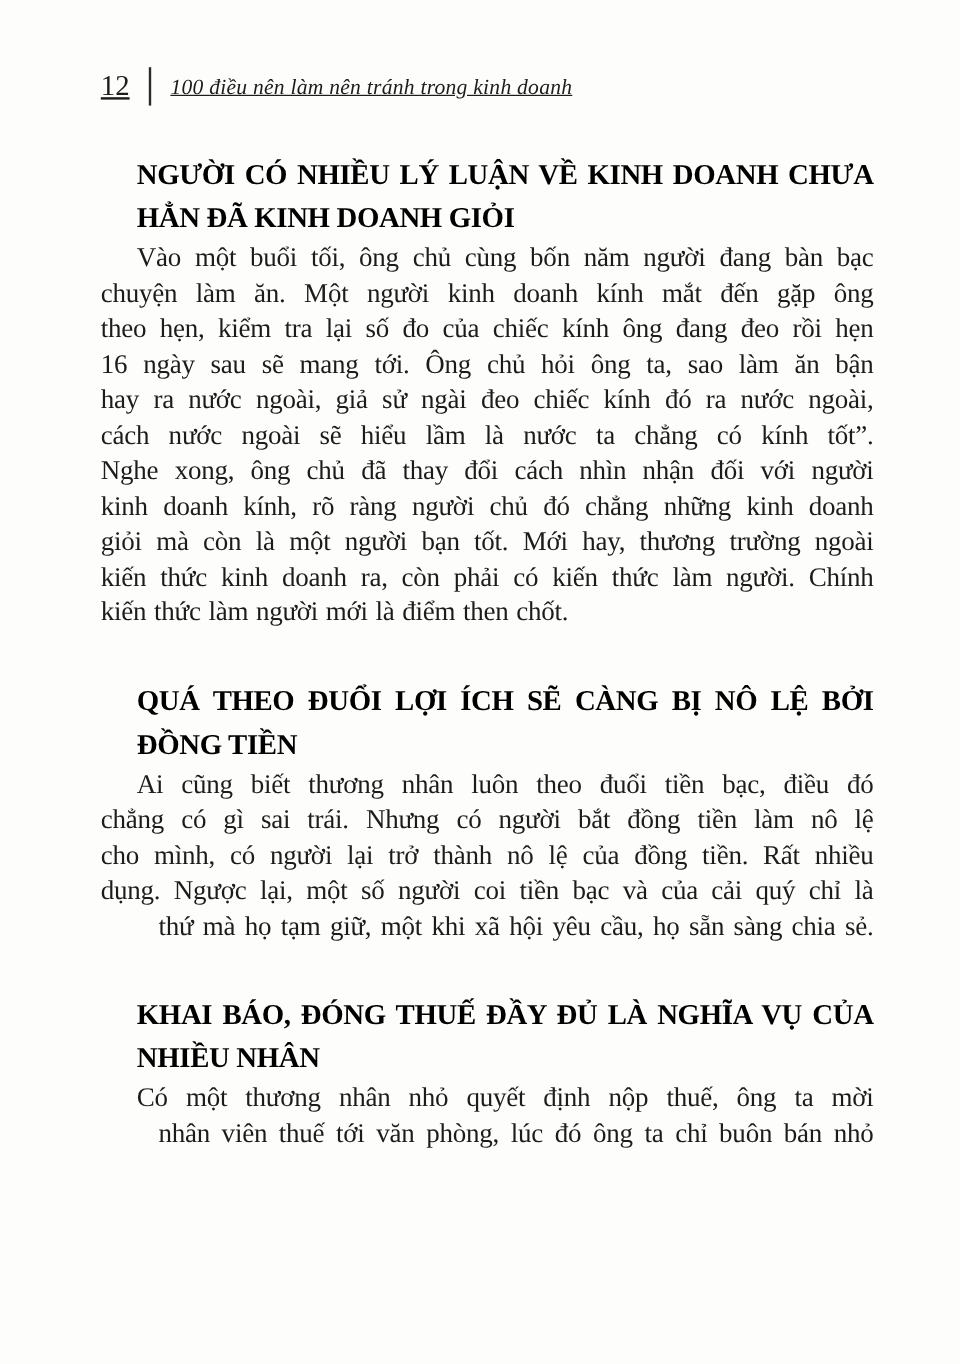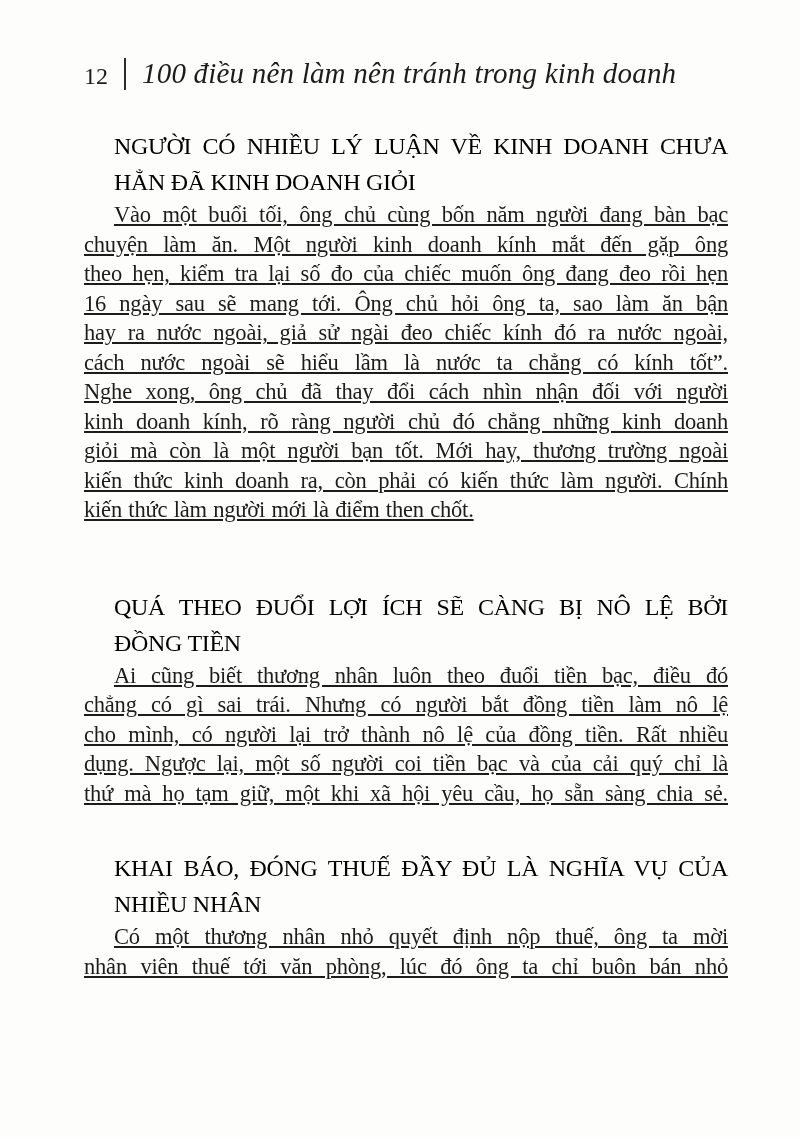--- a/index.html
+++ b/index.html
@@ -14,82 +14,83 @@
     box-sizing: border-box;
     background: #fdfdfb;
     color: #1c1c1c;
     font-family: "Liberation Serif", serif;
     padding: 54px 72px 0 84px;
     overflow: hidden;
   }
   
   .running-header {
     display: flex;
-    align-items: flex-end;
+    align-items: center;
     height: 36px;
+    text-decoration: underline;
   }
   .pagenum {
     font-size: 24px;
     color: #1c1c1c;
     padding-right: 16px;
   }
   .header-divider {
     width: 2px;
     height: 32px;
     background: #2b2b2b;
     flex: 0 0 auto;
   }
   .book-title {
     font-style: italic;
-    font-size: 29px;
+    font-size: 18px;
     padding-left: 16px;
     letter-spacing: 0.2px;
     white-space: nowrap;
   }
   
   .heading {
     margin: 0 0 0 30px;
-    font-weight: normal;
+    font-weight: bold;
     font-size: 24px;
     line-height: 36px;
     color: #000000;
     letter-spacing: -0.3px;
   }
   .s1 .heading { margin-top: 38px; }
-  .s2 .heading { margin-top: 64px; }
+  .s2 .heading { margin-top: 42px; }
   .s3 .heading { margin-top: 42px; }
   .heading .heading-line {
     text-align: justify;
     text-align-last: justify;
   }
   .heading .heading-line:last-child {
     text-align-last: left;
   }
   
   .paragraph {
     margin: 0;
     font-size: 22.5px;
     line-height: 29.5px;
     letter-spacing: -0.2px;
     word-spacing: 1px;
   }
   .paragraph .body-line {
     text-align: justify;
     text-align-last: justify;
-    text-decoration: underline;
   }
   .paragraph .body-line:first-child {
     text-indent: 30px;
   }
   .paragraph .body-line:last-child {
     text-align-last: left;
   }
   
   .paragraph.justify-last .body-line:last-child {
     text-align-last: justify;
+    margin-left: 48px;
   }
 </style>
 </head>
 <body>
 
 <div class="page">
 
   <header class="running-header">
     <span class="pagenum">12</span>
     <span class="header-divider"></span>
@@ -97,21 +98,21 @@
   </header>
 
   <section class="s1">
     <h2 class="heading">
         <div class="heading-line">NGƯỜI CÓ NHIỀU LÝ LUẬN VỀ KINH DOANH CHƯA</div>
         <div class="heading-line">HẲN ĐÃ KINH DOANH GIỎI</div>
       </h2>
     <div class="paragraph">
         <div class="body-line">Vào một buổi tối, ông chủ cùng bốn năm người đang bàn bạc</div>
         <div class="body-line">chuyện làm ăn. Một người kinh doanh kính mắt đến gặp ông</div>
-        <div class="body-line">theo hẹn, kiểm tra lại số đo của chiếc muốn ông đang đeo rồi hẹn</div>
+        <div class="body-line">theo hẹn, kiểm tra lại số đo của chiếc kính ông đang đeo rồi hẹn</div>
         <div class="body-line">16 ngày sau sẽ mang tới. Ông chủ hỏi ông ta, sao làm ăn bận</div>
         <div class="body-line">hay ra nước ngoài, giả sử ngài đeo chiếc kính đó ra nước ngoài,</div>
         <div class="body-line">cách nước ngoài sẽ hiểu lầm là nước ta chẳng có kính tốt”.</div>
         <div class="body-line">Nghe xong, ông chủ đã thay đổi cách nhìn nhận đối với người</div>
         <div class="body-line">kinh doanh kính, rõ ràng người chủ đó chẳng những kinh doanh</div>
         <div class="body-line">giỏi mà còn là một người bạn tốt. Mới hay, thương trường ngoài</div>
         <div class="body-line">kiến thức kinh doanh ra, còn phải có kiến thức làm người. Chính</div>
         <div class="body-line">kiến thức làm người mới là điểm then chốt.</div>
       </div>
   </section>

